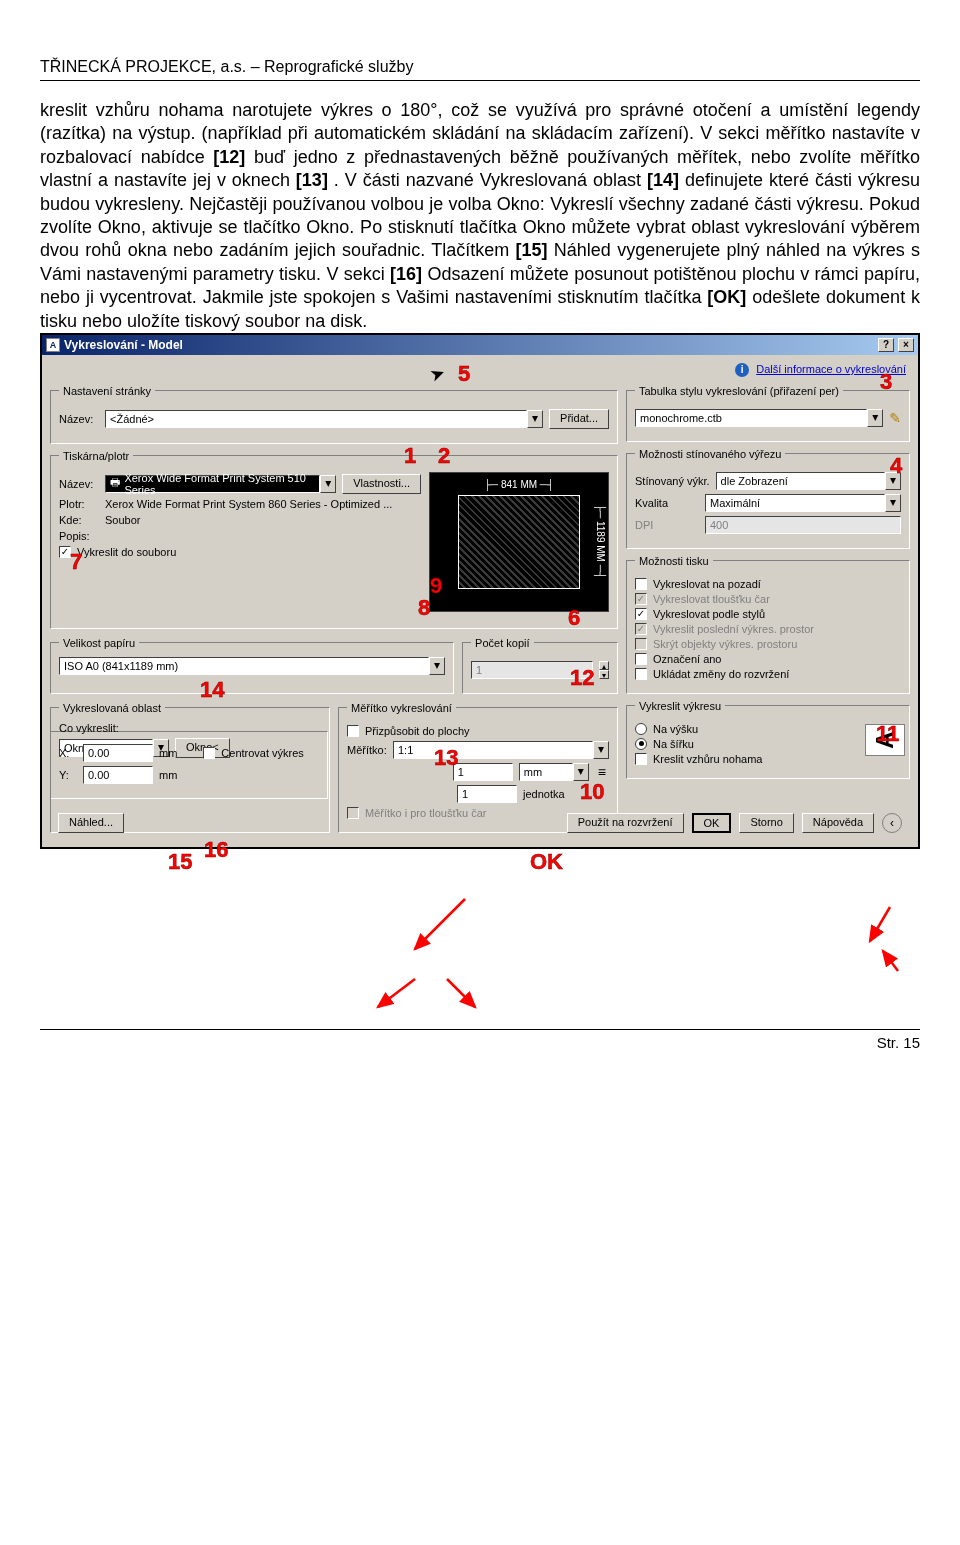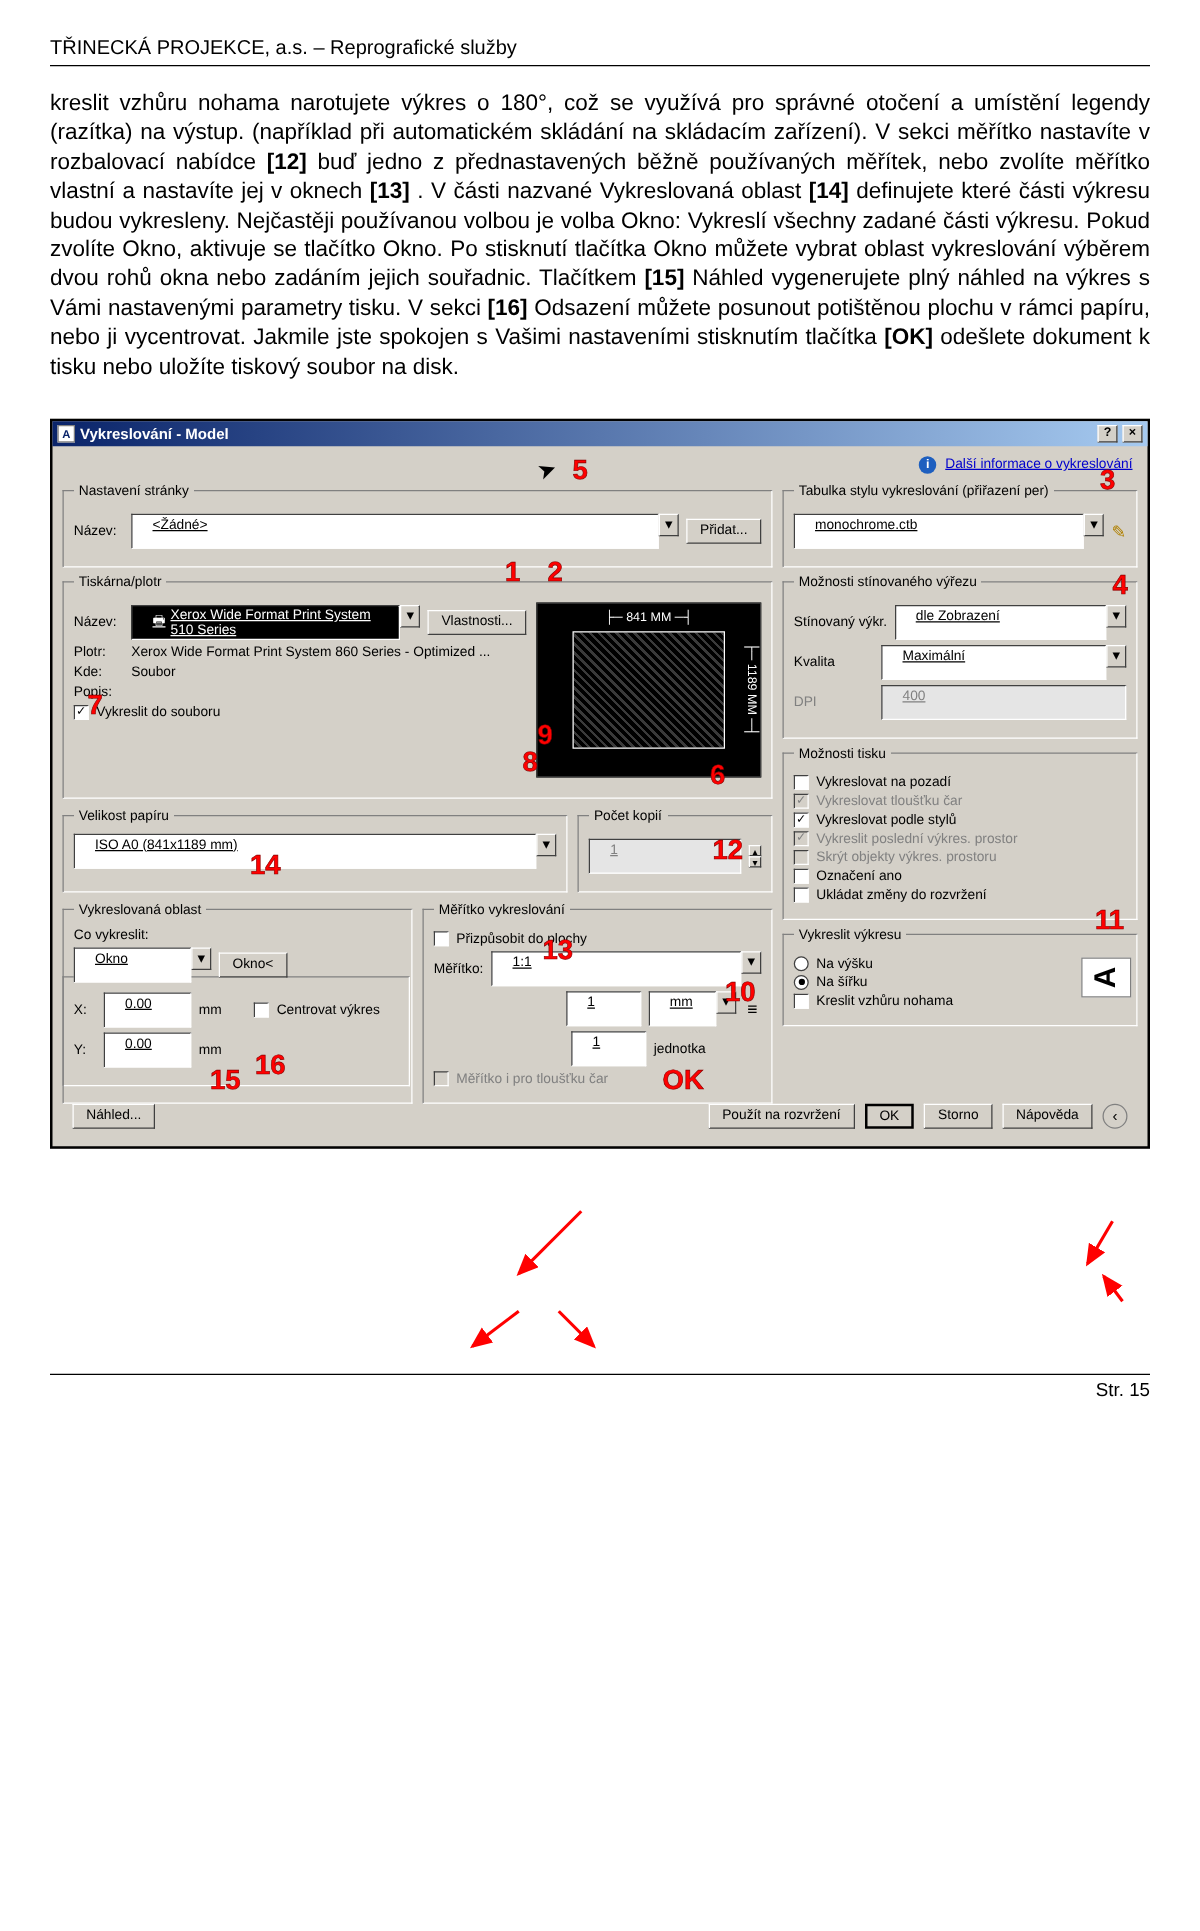--- a/index.html
+++ b/index.html
@@ -8,31 +8,31 @@
     padding: 30px 40px;
     font-family: Arial, sans-serif;
     font-size: 16px;
     color: #000;
     background: #fff;
     width: 960px;
   }
   .doc-header {
     font-size: 16px;
     margin-bottom: 4px;
+    margin-top: 28px;
   }
   hr.top-rule {
     border: none;
     border-top: 1px solid #000;
     margin: 4px 0 18px 0;
   }
   .doc-text {
     font-size: 18px;
     line-height: 1.3;
     text-align: justify;
-    margin-bottom: 30px;
   }
   .doc-text b { font-weight: bold; }
   .screenshot {
     width: 880px;
     margin: 0 auto;
     position: relative;
   }
   .win {
     background: #d4d0c8;
     border: 2px solid #000;
@@ -89,25 +89,24 @@
     padding: 8px 8px 10px 8px;
   }
   legend { font-size: 11px; padding: 0 4px; }
   .row { display: flex; align-items: center; gap: 6px; margin: 4px 0; }
   .lbl { min-width: 40px; font-size: 11px; }
   .lbl-w { min-width: 64px; font-size: 11px; }
   .inset {
     background: #fff;
     border: 1px solid #404040;
     border-right-color: #fff; border-bottom-color: #fff;
-    height: 28px;
+    height: 18px;
     font-size: 11px;
-    padding: 2px 16px;
+    padding: 2px 4px;
     flex: 1;
-    text-decoration: underline;
   }
   .inset.dark { background: #000; color: #fff; }
   .inset.disabled { background: #e5e5e5; color: #808080; }
   .btn {
     background: #d4d0c8;
     border: 1px solid #fff;
     border-right-color: #404040; border-bottom-color: #404040;
     font-size: 11px;
     padding: 2px 10px;
     height: 20px;

